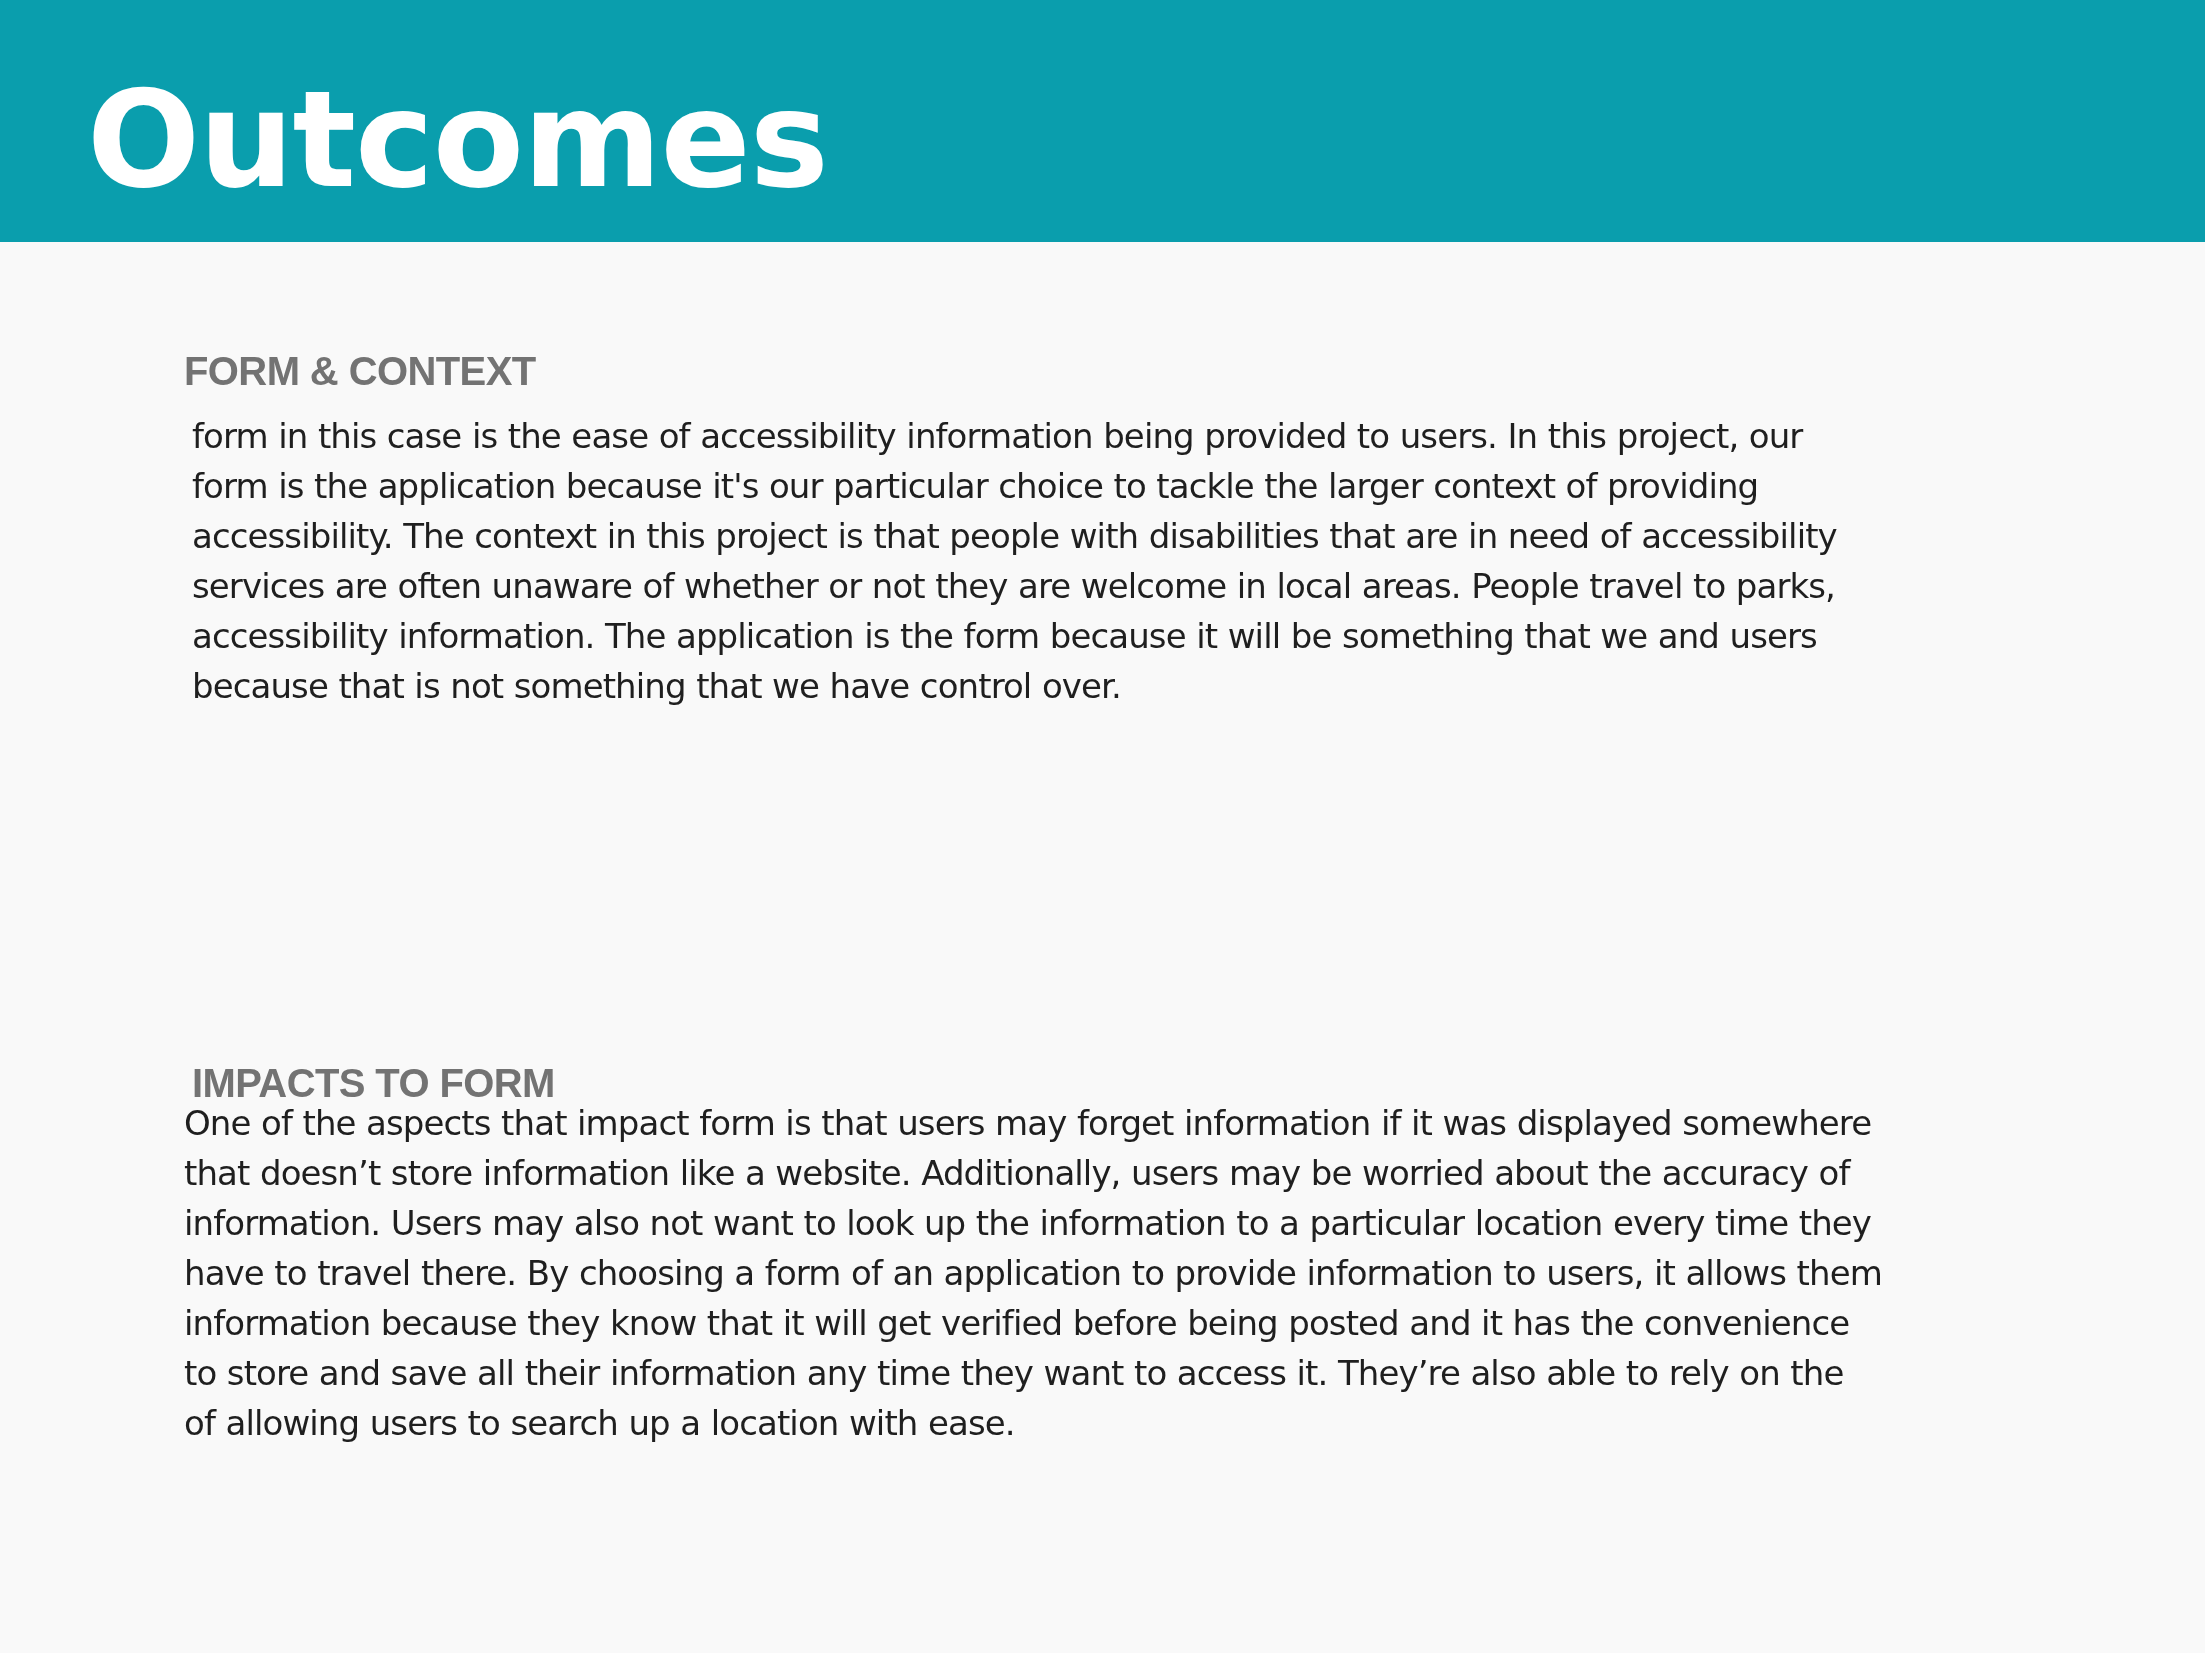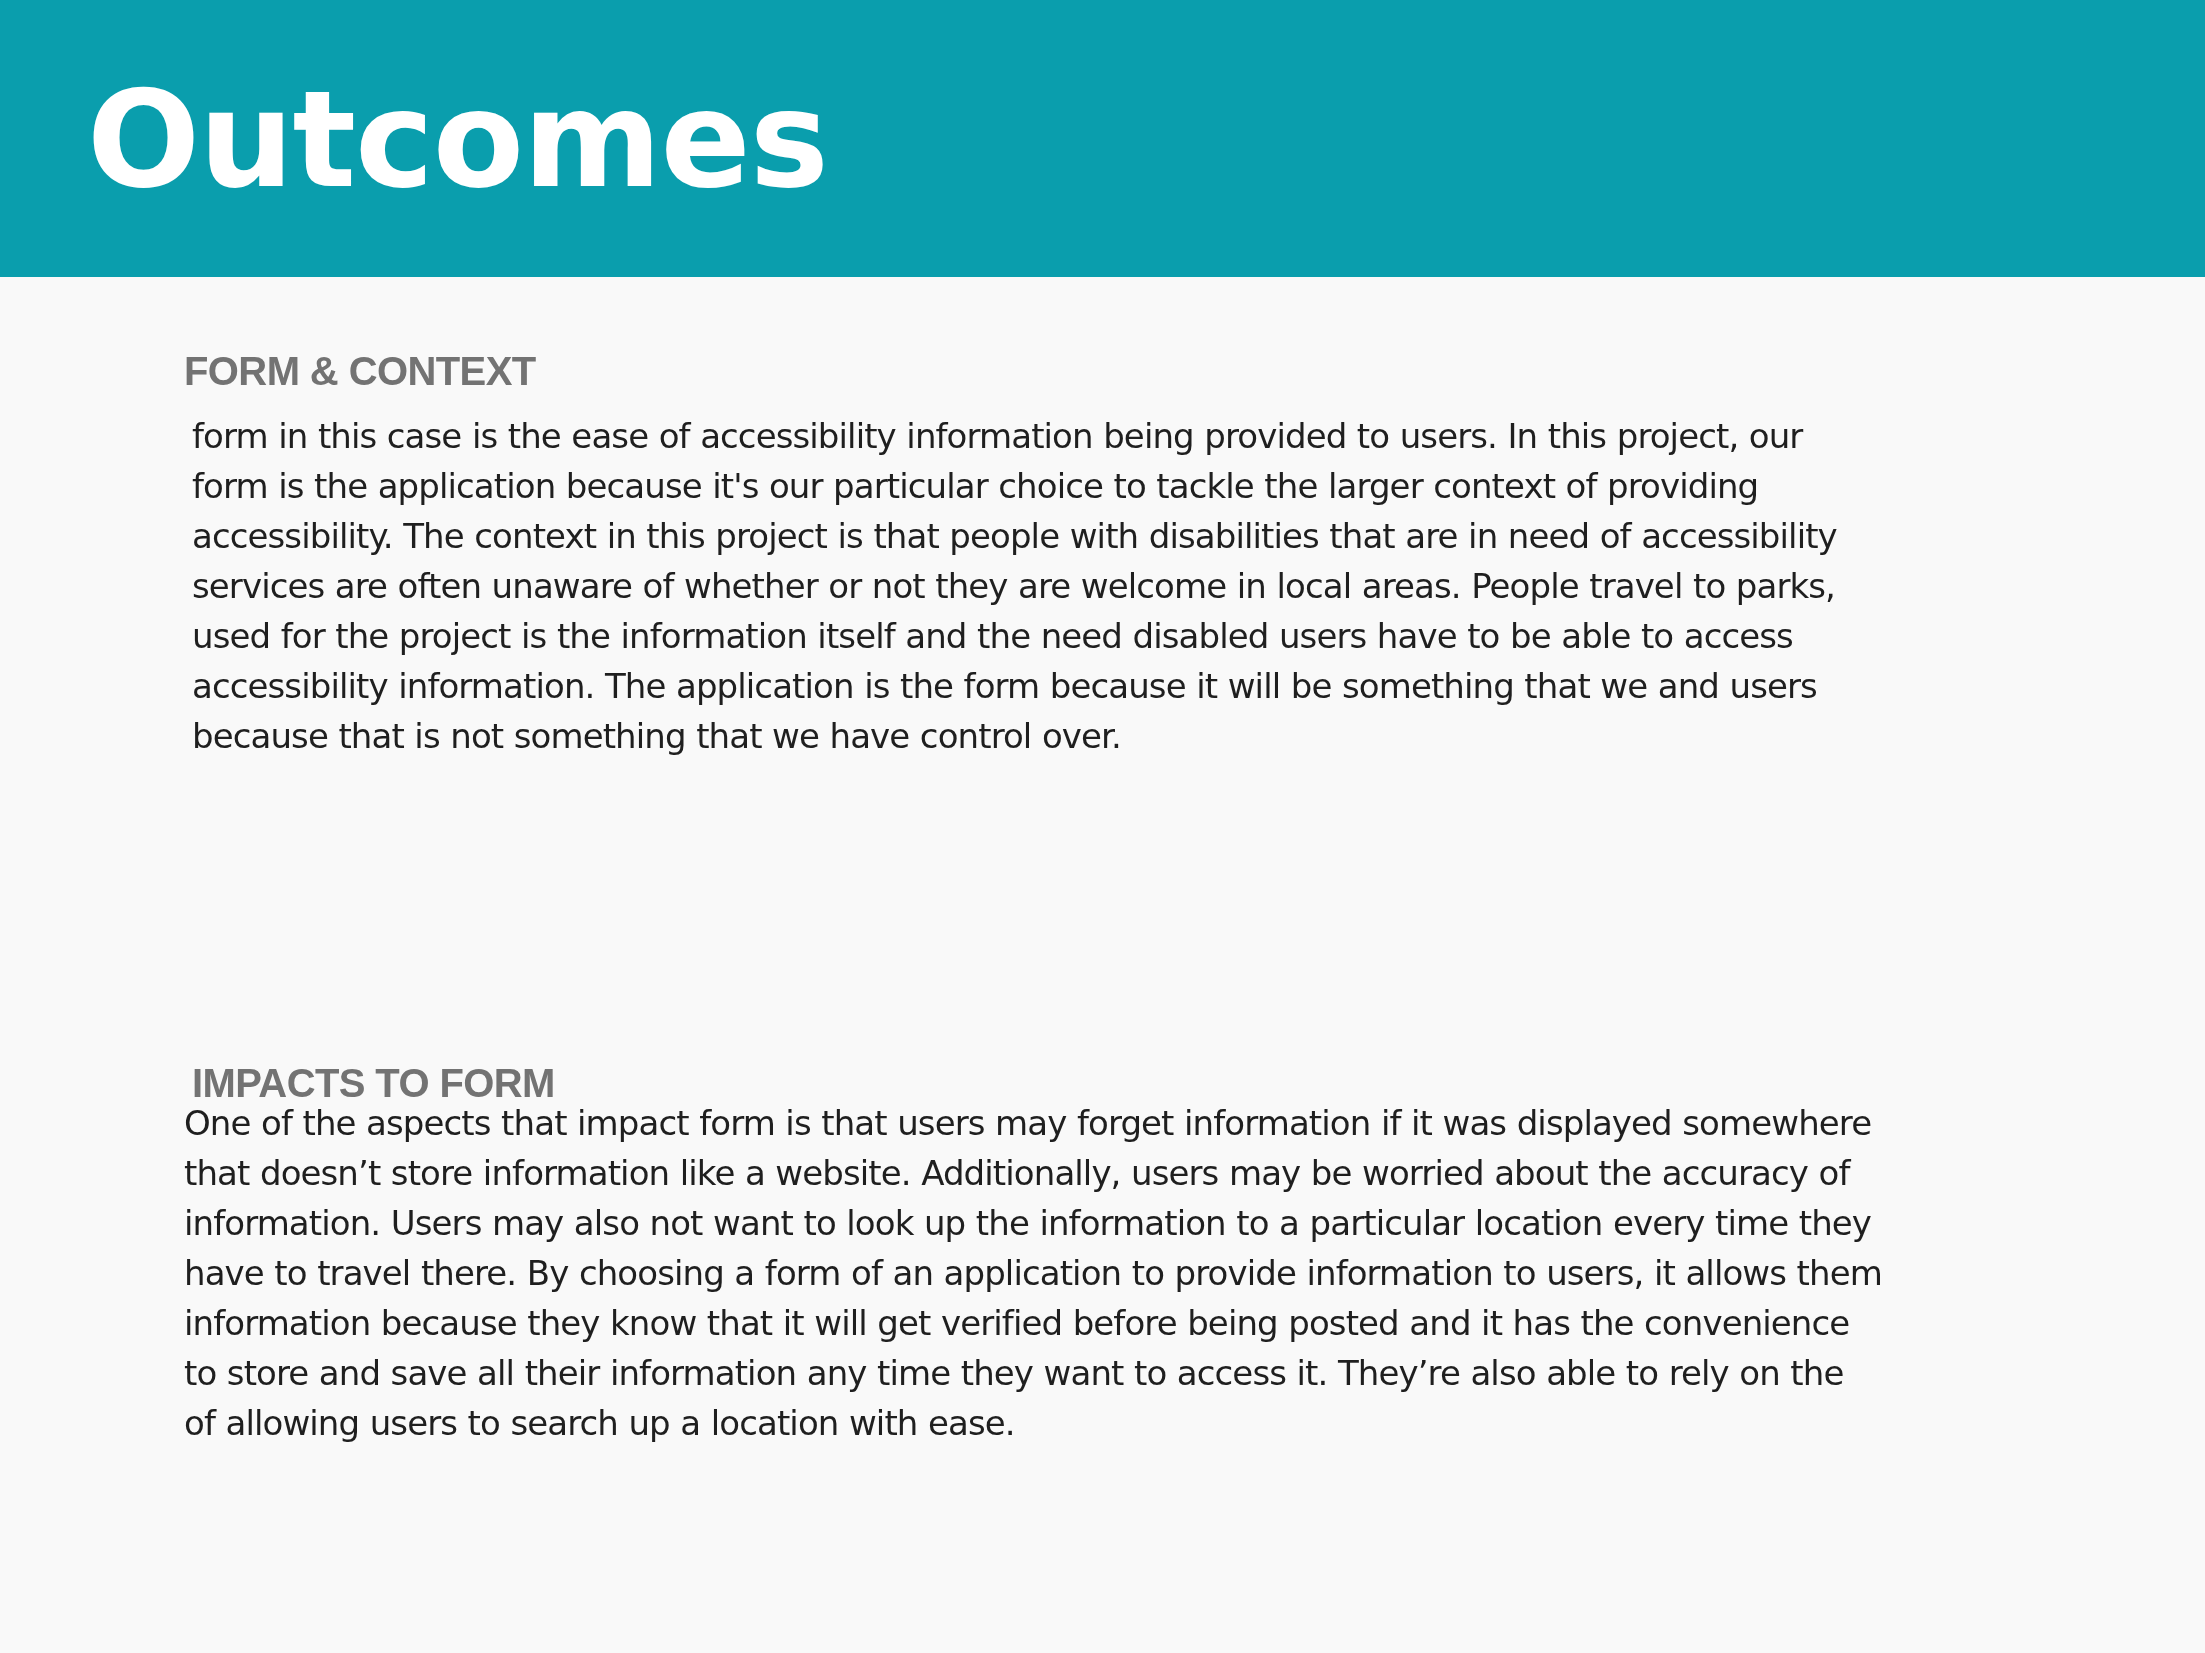--- a/index.html
+++ b/index.html
@@ -4,21 +4,21 @@
   <style>
     html, body { margin: 0; padding: 0; }
     body {
       width: 2205px; height: 1654px; overflow: hidden;
       background: #F9F9F9;
       position: relative;
       font-family: "DejaVu Sans", sans-serif;
       color: #1f1f1f;
     }
     .header {
-      position: absolute; left: 0; top: 0; width: 2205px; height: 277px;
+      position: absolute; left: 0; top: 0; width: 2205px; height: 242px;
       background: #0A9EAD;
     }
     .header-title {
       position: absolute; left: 87px; top: 74px;
       font-family: "DejaVu Sans", sans-serif;
       font-weight: bold;
       font-size: 133px;
       line-height: 1;
       color: #ffffff;
       letter-spacing: -1.1px;
@@ -55,21 +55,20 @@
 <div class="header">
   <div class="header-title">Outcomes</div>
 </div>
 
 <div class="section-heading" id="h1">FORM &amp; CONTEXT</div>
 <div class="para" id="p1">
   <span class="line">form in this case is the ease of accessibility information being provided to users. In this project, our</span>
   <span class="line">form is the application because it's our particular choice to tackle the larger context of providing</span>
   <span class="line">accessibility. The context in this project is that people with disabilities that are in need of accessibility</span>
   <span class="line">services are often unaware of whether or not they are welcome in local areas. People travel to parks,</span>
-  <span class="line">used for the project is the information itself and the need disabled users have to be able to access</span>
   <span class="line">accessibility information. The application is the form because it will be something that we and users</span>
   <span class="line">because that is not something that we have control over.</span>
 </div>
 
 <div class="section-heading" id="h2">IMPACTS TO FORM</div>
 <div class="para" id="p2">
   <span class="line">One of the aspects that impact form is that users may forget information if it was displayed somewhere</span>
   <span class="line">that doesn’t store information like a website. Additionally, users may be worried about the accuracy of</span>
   <span class="line">information. Users may also not want to look up the information to a particular location every time they</span>
   <span class="line">have to travel there. By choosing a form of an application to provide information to users, it allows them</span>

